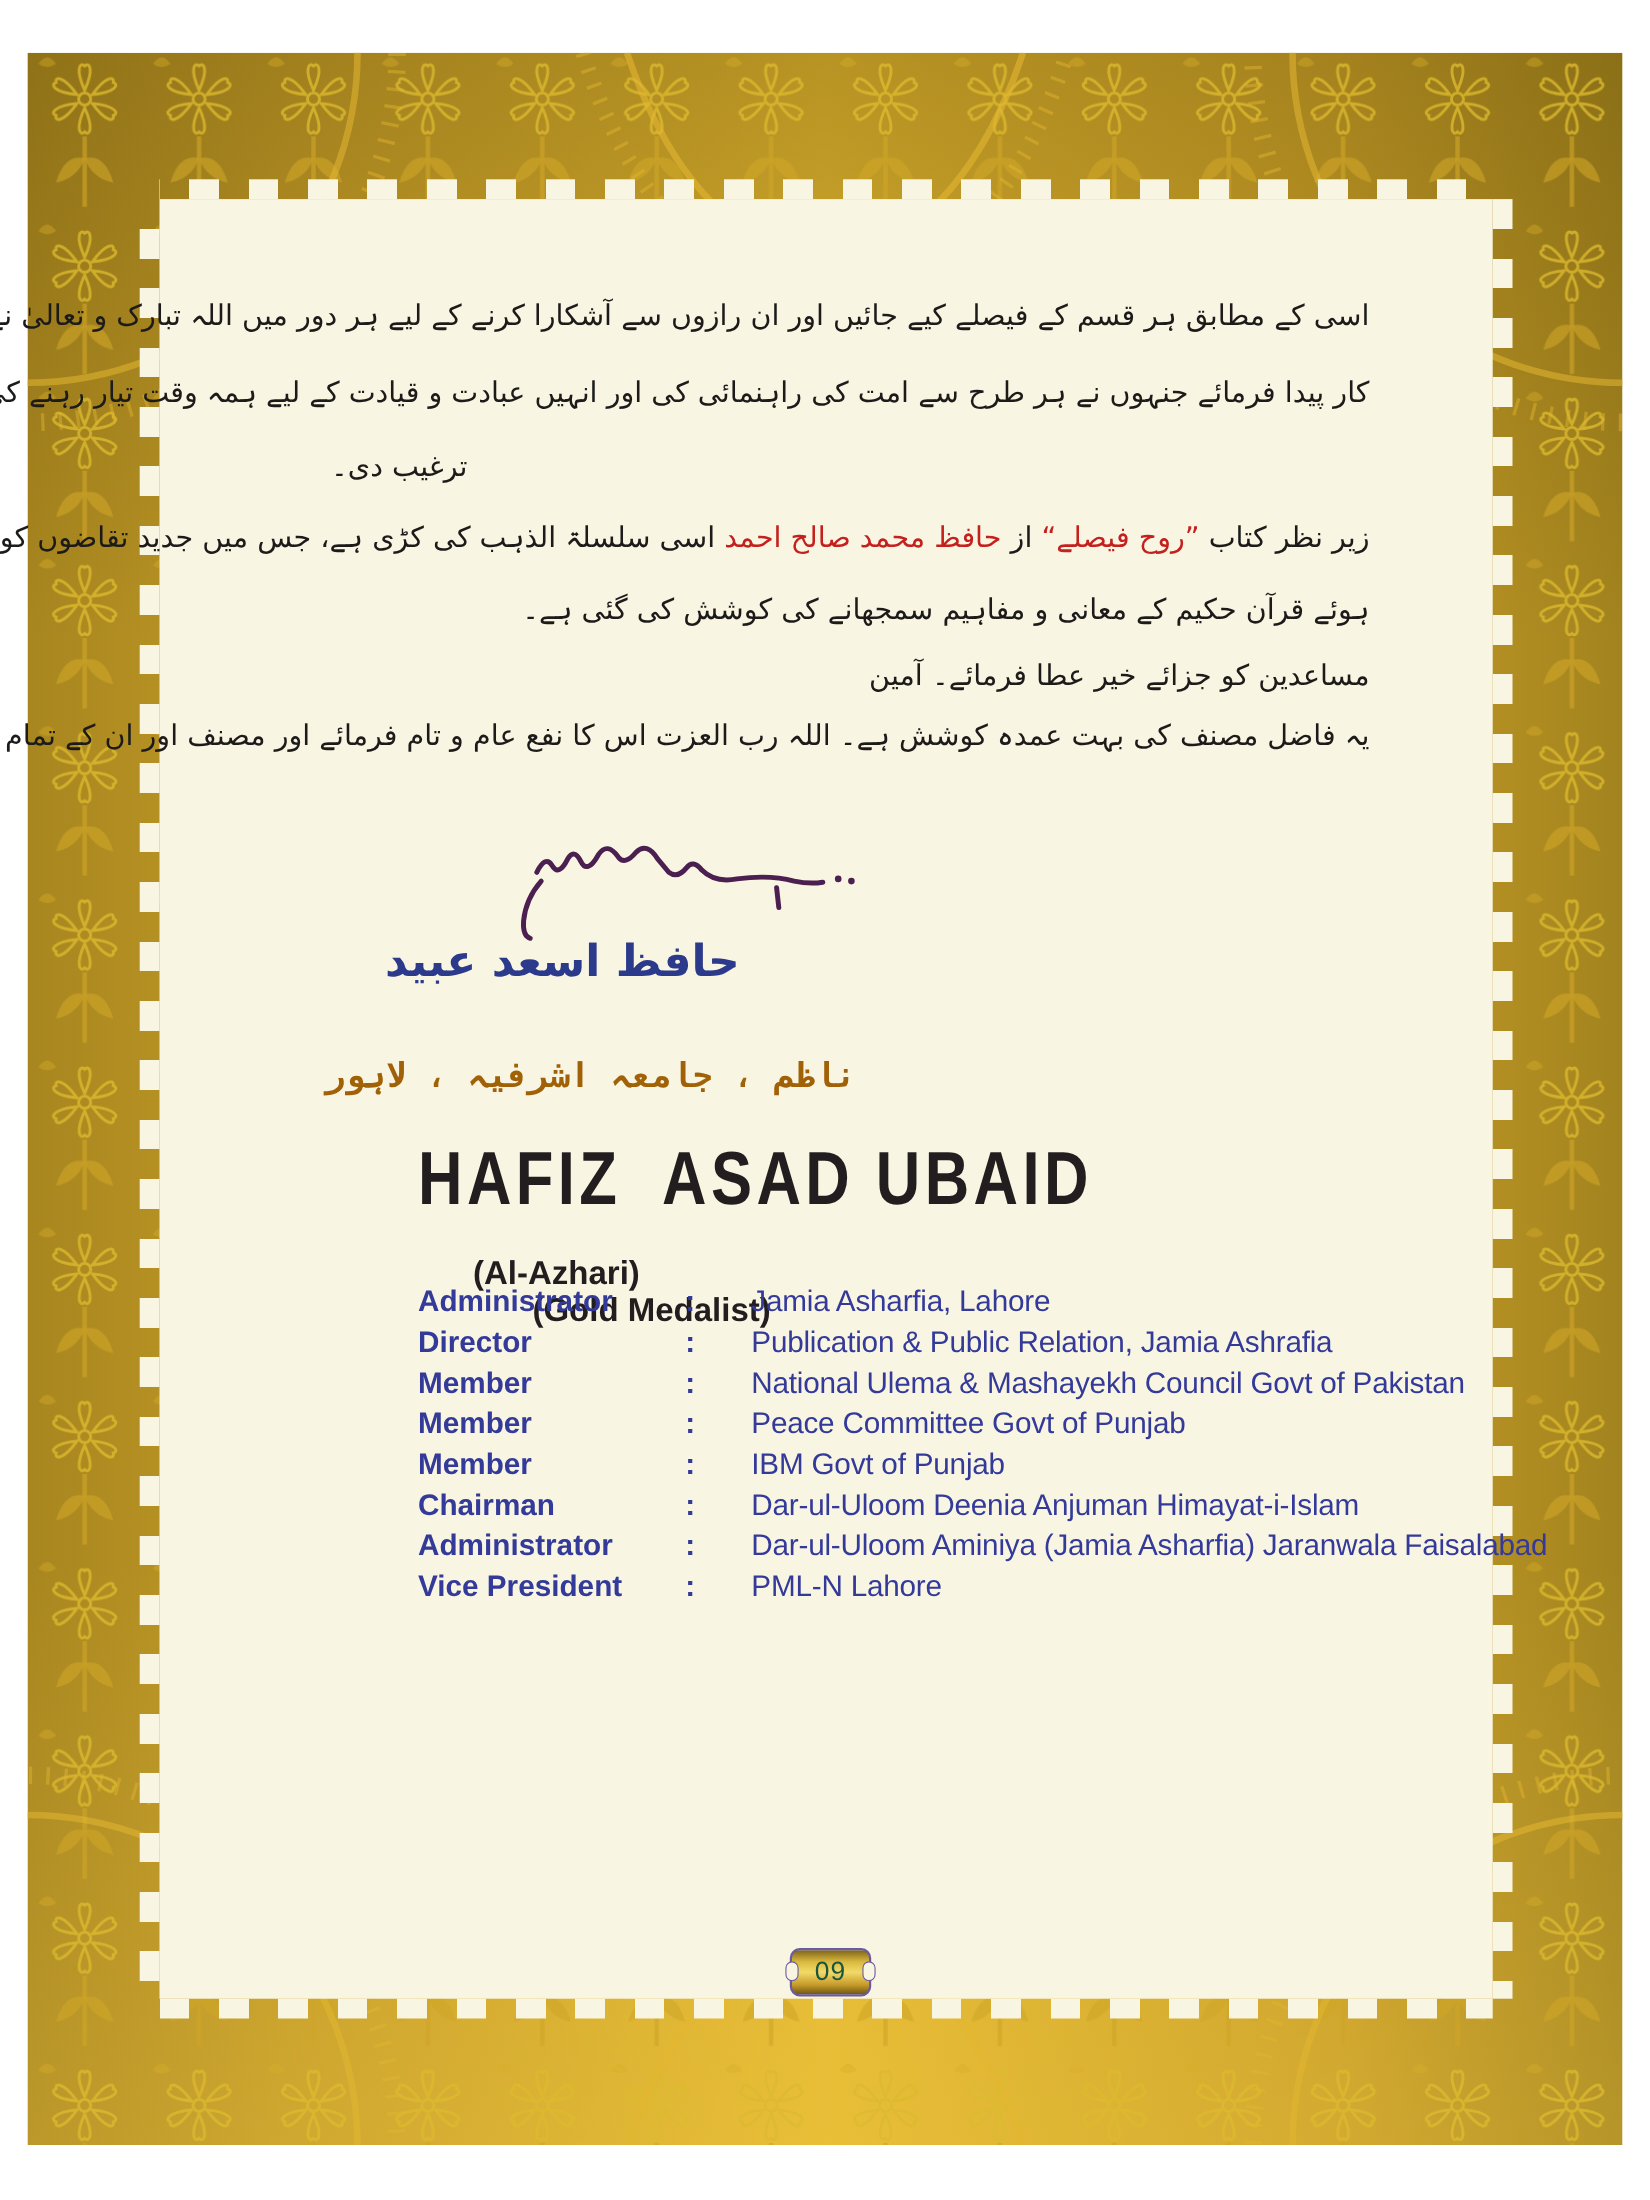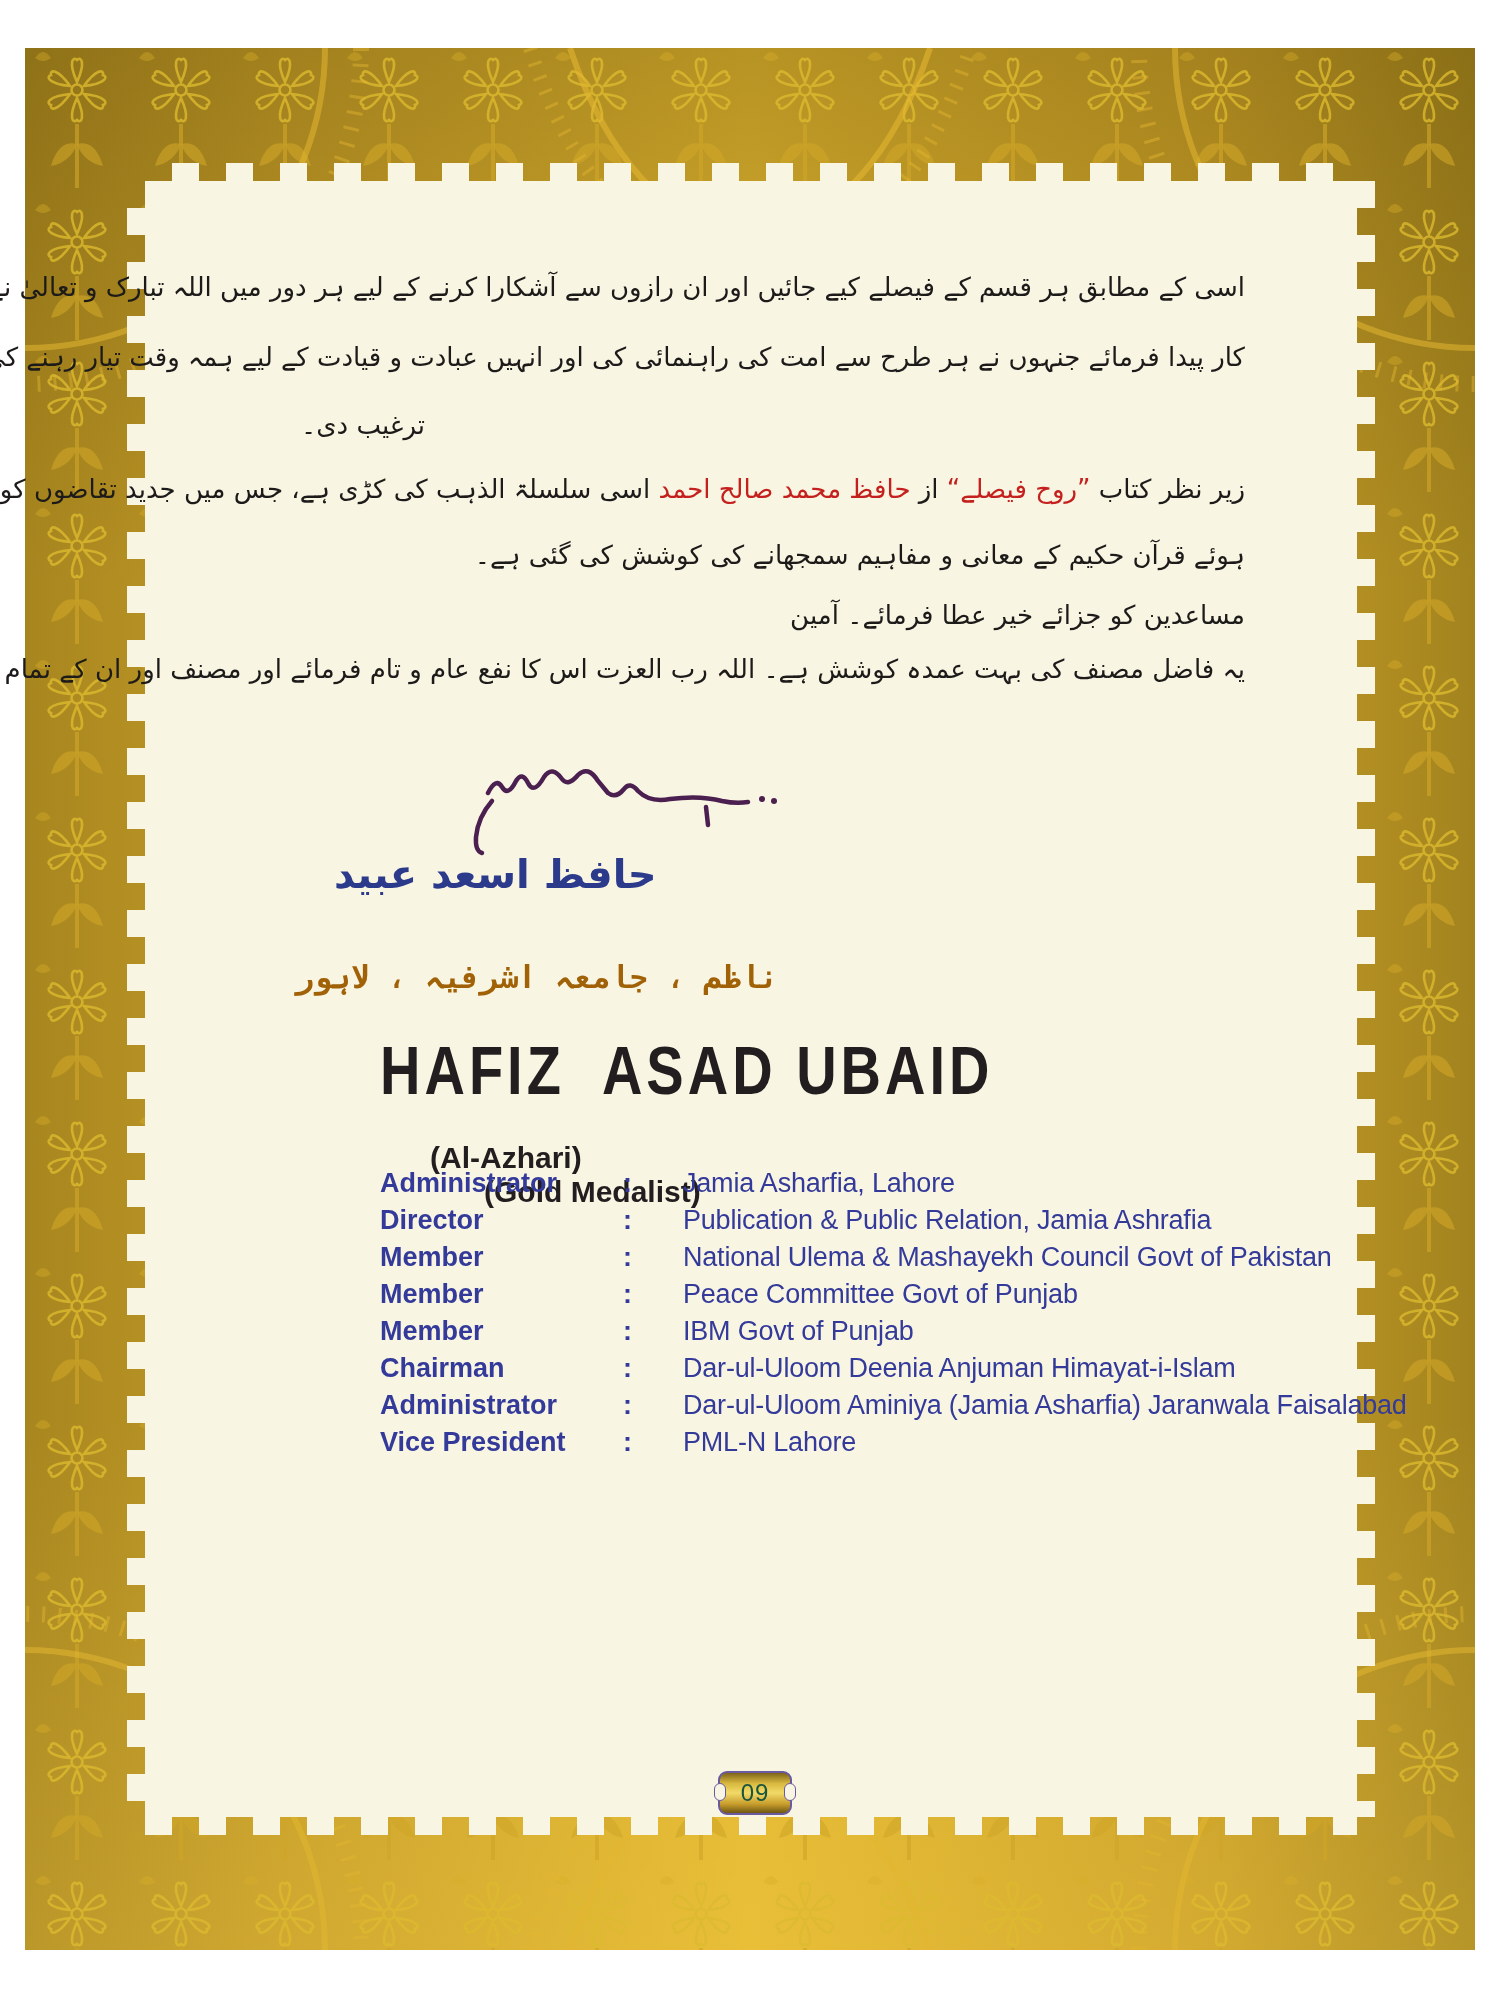--- a/index.html
+++ b/index.html
@@ -39,21 +39,21 @@
   .urdu-line:nth-child(3){top:242px;text-align:left;padding-left:112px;}
   .urdu-line:nth-child(4){top:306px;}
   .urdu-line:nth-child(5){top:372px;}
   .urdu-line:nth-child(6){top:432px;}
   .urdu-line:nth-child(7){top:486px;}
   .seg-ink{color:#1d1b1a;}
   .seg-red{color:#c4201d;}
   
   .signature{position:absolute;left:343px;top:578px;}
   .urdu-name{
-    position:absolute;left:207px;top:688px;direction:rtl;
+    position:absolute;left:223px;top:688px;direction:rtl;
     font-family:"DejaVu Sans",sans-serif;font-weight:bold;
     font-size:40px;color:#2c3a8c;white-space:nowrap;
   }
   .urdu-role{
     position:absolute;left:168px;top:796px;direction:rtl;
     font-family:Liberation Mono, monospace;font-weight:bold;
     font-size:31px;color:#a16207;white-space:nowrap;
   }
   
   .en-name{

